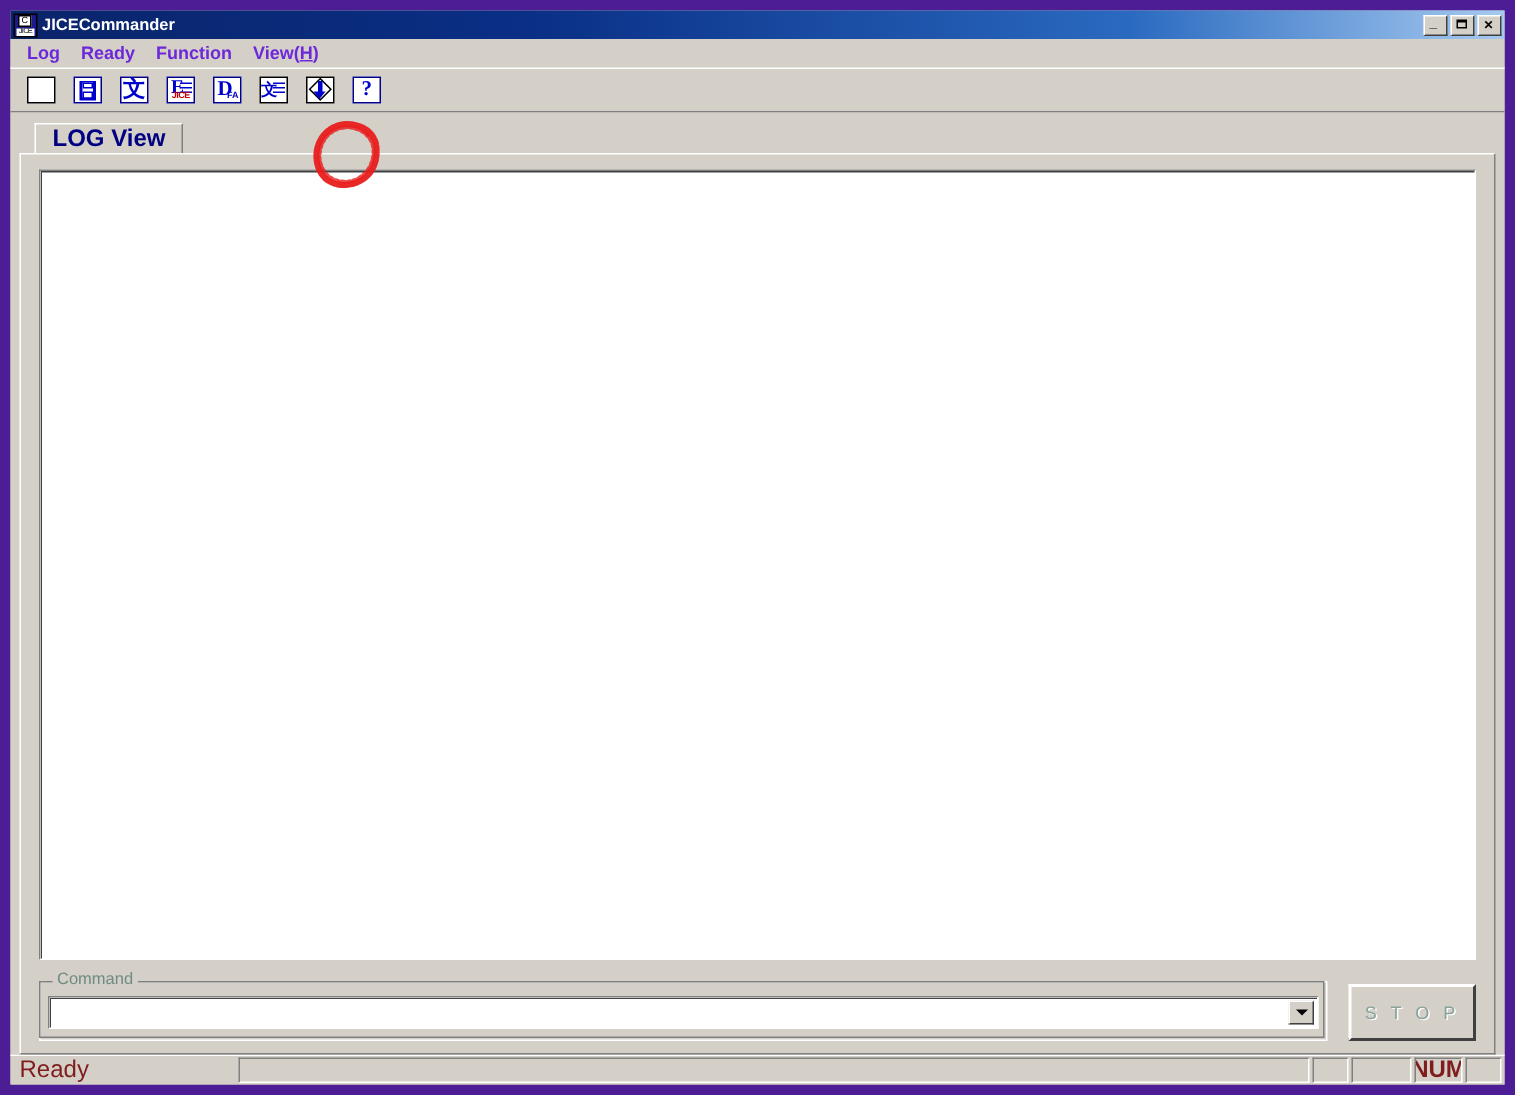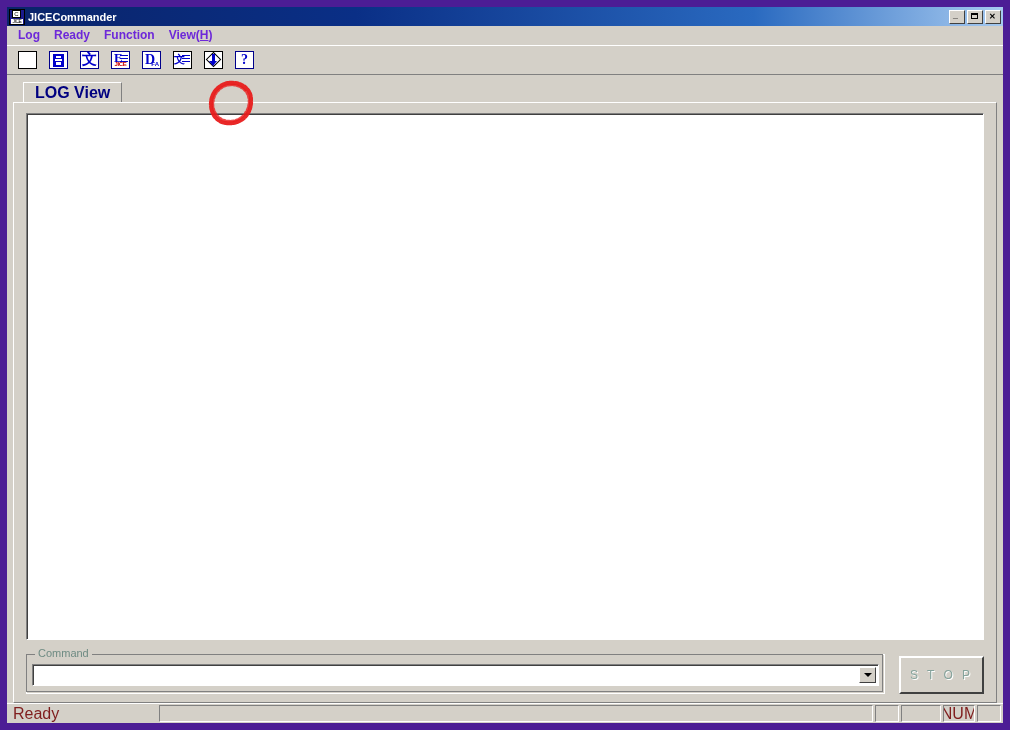--- a/index.html
+++ b/index.html
@@ -470,21 +470,21 @@
   }
   .status-text-pane {
     border: none;
     padding-left: 4px;
     width: 148px;
     min-width: 148px;
   }
   .status-grow { flex: 1 1 auto; }
   .status-sm { width: 24px; min-width: 24px; }
   .status-md { width: 40px; min-width: 40px; }
-  .status-num { width: 16px; min-width: 32px; justify-content: center; }
+  .status-num { width: 16px; min-width: 32px; justify-content: center; font-weight: bold; }
   .status-end { width: 24px; min-width: 24px; margin-right: 0; }
 </style>
 </head>
 <body>
 
 <div id="app-window">
 
   <div id="title-bar">
     <div class="app-icon">
       <div class="ic-c">C</div>

